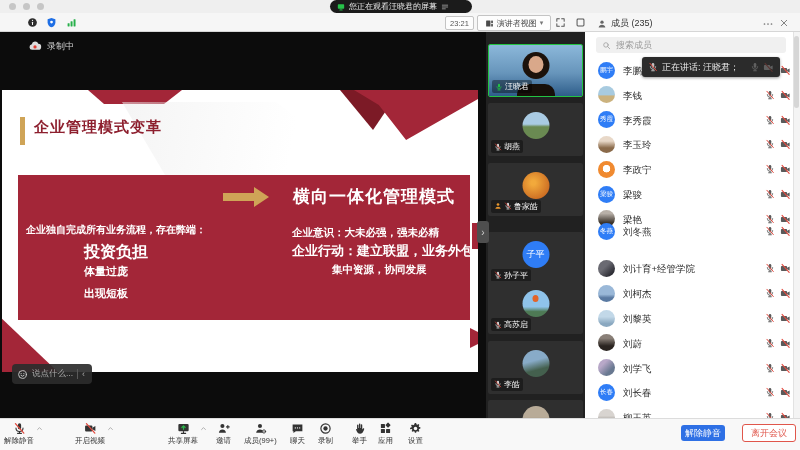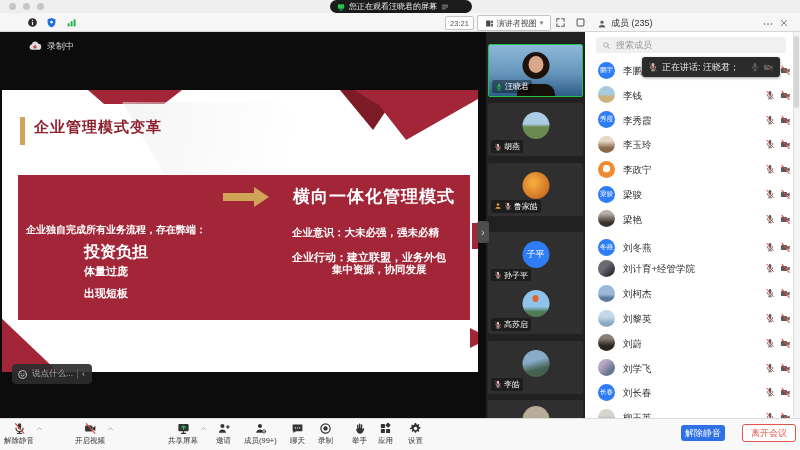--- a/index.html
+++ b/index.html
@@ -217,21 +217,21 @@
       <div class="arrow-shaft"></div>
       <div class="arrow-head"></div>
       <div class="col-title" style="left:276px;width:192px">横向一体化管理模式</div>
 
       <div class="slide-body" style="left:24px;top:133px;font-size:10px">企业独自完成所有业务流程，存在弊端：</div>
       <div class="slide-body" style="left:82px;top:152px;font-size:16px">投资负担</div>
       <div class="slide-body" style="left:82px;top:174px;font-size:11px">体量过庞</div>
       <div class="slide-body" style="left:82px;top:196px;font-size:11px">出现短板</div>
 
       <div class="slide-body" style="left:290px;top:136px;font-size:10.5px">企业意识：大未必强，强未必精</div>
-      <div class="slide-body" style="left:290px;top:160px;font-size:11px">企业行动：建立联盟，业务外包</div>
+      <div class="slide-body" style="left:290px;top:152px;font-size:13px">企业行动：建立联盟，业务外包</div>
       <div class="slide-body" style="left:330px;top:173px;font-size:10.5px">集中资源，协同发展</div>
 
       <div class="shape" style="left:0;top:208px;width:56px;height:74px;background:var(--slide-red);clip-path:polygon(0 28%,100% 100%,0 100%)"></div>
       <div class="shape" style="left:470px;top:133px;width:6px;height:26px;background:var(--slide-red)"></div>
       <div class="shape" style="left:468px;top:238px;width:8px;height:20px;background:var(--slide-red);clip-path:polygon(0 0,100% 20%,100% 80%,0 100%)"></div>
     </div>
 
     <div class="chatbubble">
       <span class="ic" style="width: 11px; height: 11px; color: rgb(207, 207, 207);">
           <svg viewBox="0 0 24 24" fill="none" stroke="currentColor" stroke-width="2" stroke-linecap="round" stroke-linejoin="round">
@@ -493,21 +493,21 @@
             </svg>
           </span>
           <span class="ic" style="width: 11px; height: 11px; color: rgb(90, 90, 90); position: absolute; left: 195px; top: 7px;">
             <svg viewBox="0 0 24 24" fill="none" stroke="currentColor" stroke-width="2" stroke-linecap="round" stroke-linejoin="round">
               <rect x="2" y="6.5" width="13.5" height="11" rx="2" fill="currentColor" stroke="none"></rect>
               <path d="M15.5 10.5L21 7.5v9l-5.5-3" fill="currentColor" stroke="none"></path>
               <path d="M4.5 3L20 20.5" stroke="#e24a3f" stroke-width="2.4"></path>
             </svg>
           </span>
         </div>
-        <div class="mrow" style="top: 203px;">
+        <div class="mrow" style="top: 187px;">
           <div class="avx txt">冬燕</div>
           <span class="nm">刘冬燕</span>
           <span class="ic" style="width: 10px; height: 10px; color: rgb(90, 90, 90); position: absolute; left: 180px; top: 7px;">
             <svg viewBox="0 0 24 24" fill="none" stroke="currentColor" stroke-width="2" stroke-linecap="round" stroke-linejoin="round">
               <rect x="9" y="2.5" width="6" height="11" rx="3" fill="currentColor" stroke="none"></rect>
               <path d="M5.5 11a6.5 6.5 0 0 0 13 0"></path>
               <path d="M12 17.5V21"></path>
               <path d="M8.5 21h7"></path>
               <path d="M4.5 3L20 20.5" stroke="#e24a3f" stroke-width="2.4"></path>
             </svg>

